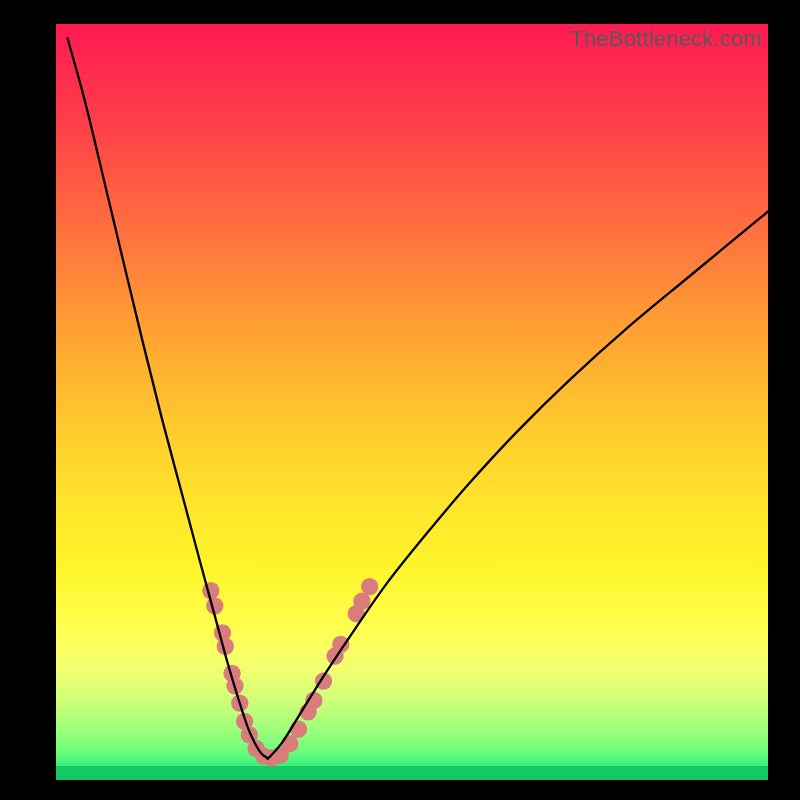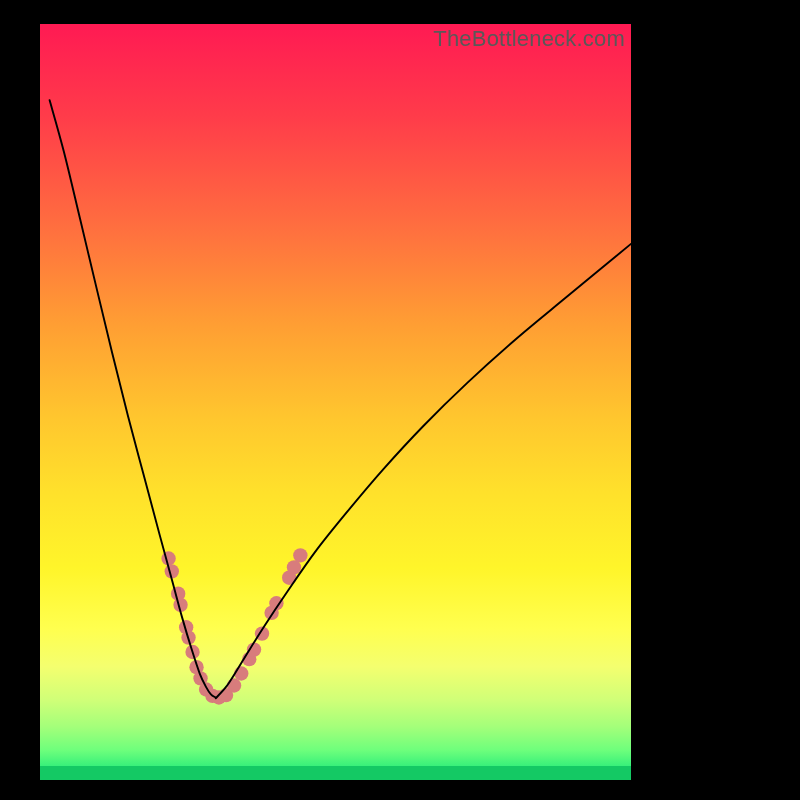--- a/index.html
+++ b/index.html
@@ -5,23 +5,23 @@
   * { margin: 0; padding: 0; box-sizing: border-box; }
   html, body { width: 800px; height: 800px; overflow: hidden; background: #000; }
   .stage {
     position: relative;
     width: 800px;
     height: 800px;
     background: #000;
   }
   .plot-area {
     position: absolute;
-    left: 40px;
+    left: 56px;
     top: 24px;
-    width: 591px;
+    width: 712px;
     height: 756px;
   }
   .gradient-bg {
     position: absolute;
     inset: 0;
     background: linear-gradient(to bottom,
       #ff1a53 0%,
       #ff3b4a 12%,
       #ff6f3f 27%,
       #ff9f33 40%,

